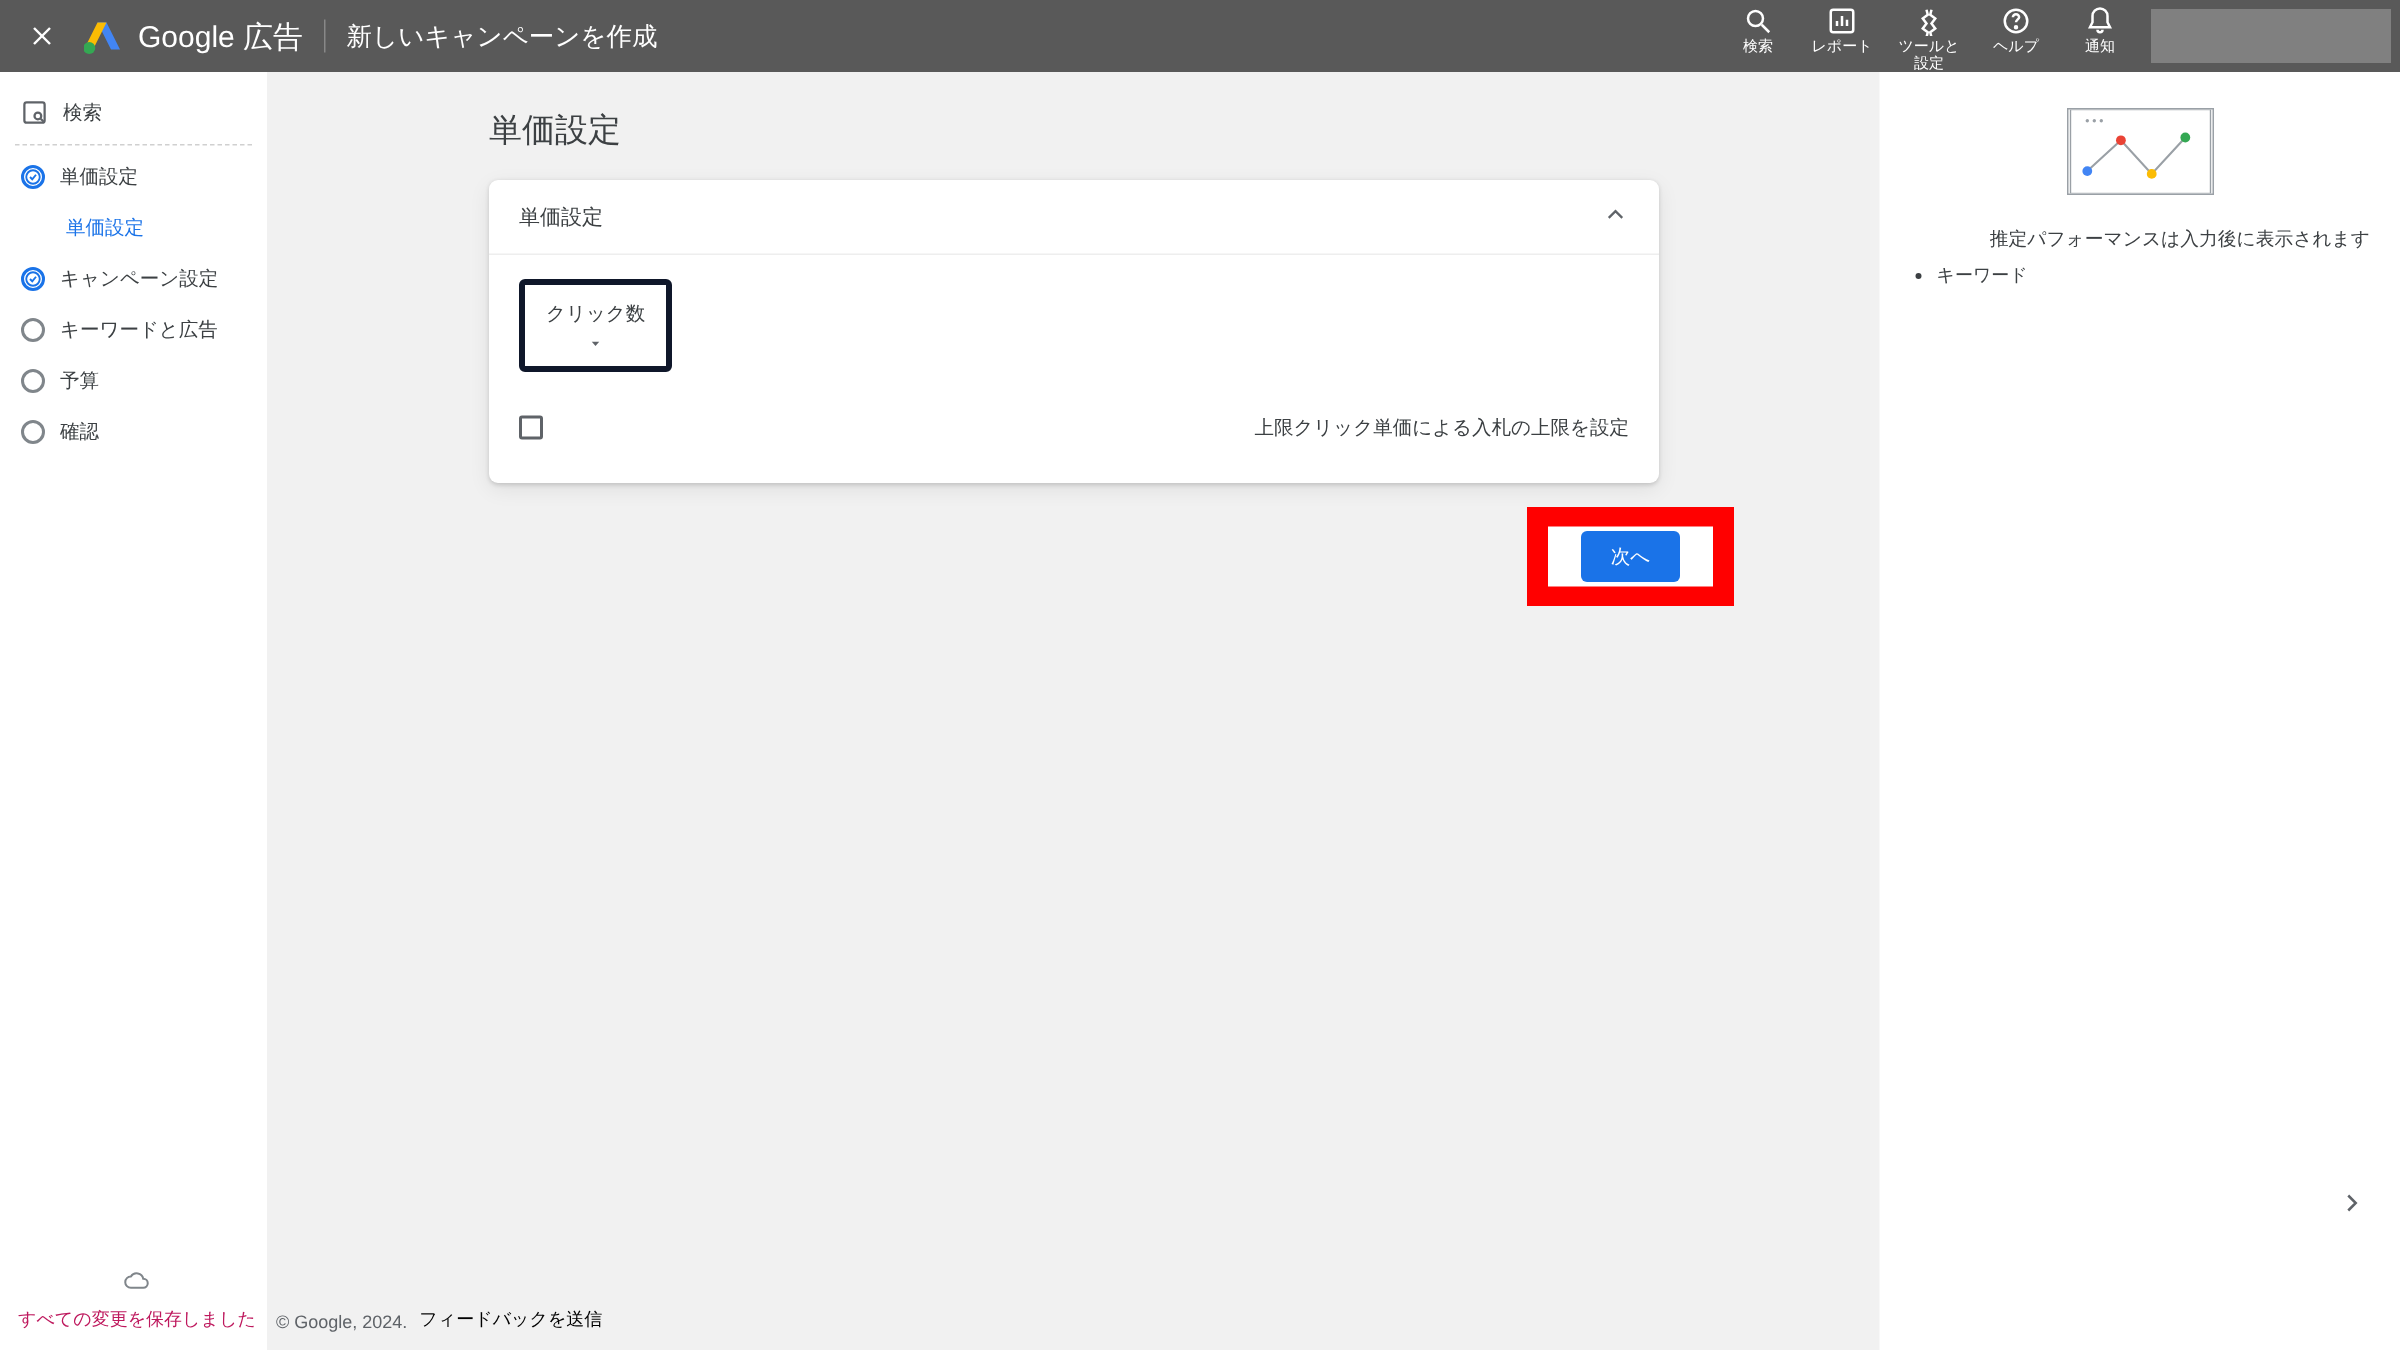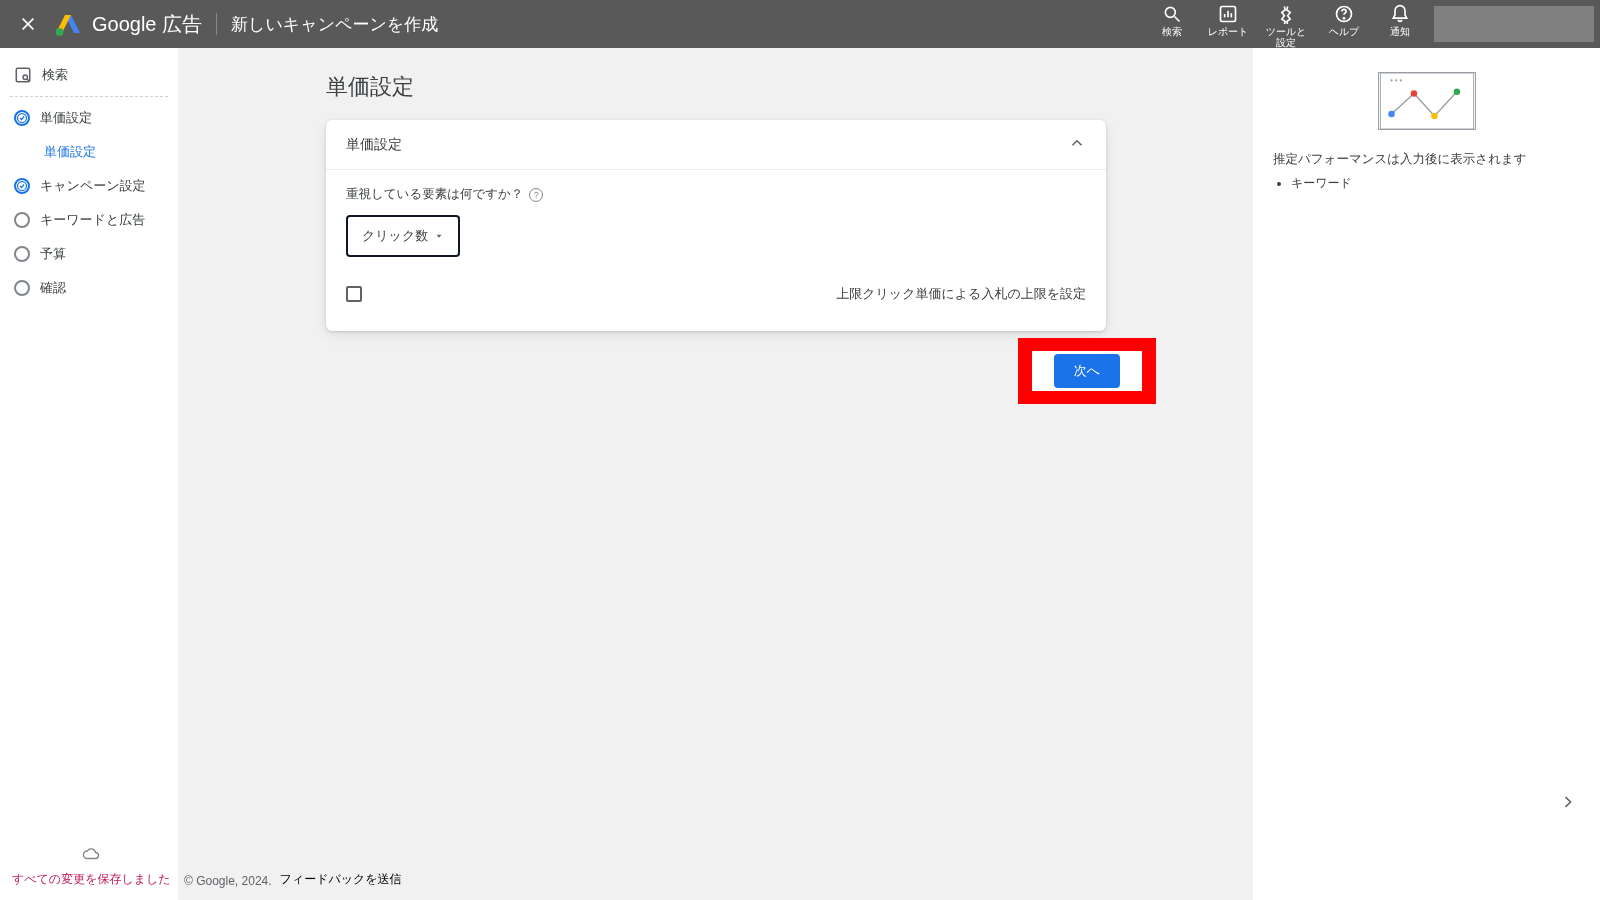--- a/index.html
+++ b/index.html
@@ -40,41 +40,41 @@
   .content-wrap { width:780px; margin-left:148px; }
   .page-title { font-size:22px; font-weight:400; color:#3c4043; margin-bottom:18px; }
   .card {
     background:#fff; border-radius:6px; box-shadow:0 1px 3px rgba(0,0,0,0.15), 0 4px 14px rgba(0,0,0,0.08);
   }
   .card-head { display:flex; justify-content:space-between; align-items:center; padding:14px 20px; border-bottom:1px solid #eee; font-size:14px; color:#3c4043; }
   .card-body { padding:16px 20px 28px; }
   .question { font-size:12.5px; color:#3c4043; margin-bottom:12px; display:flex; align-items:center; gap:6px; }
   .help-circle { width:14px; height:14px; border:1.3px solid #80868b; border-radius:50%; display:inline-flex; align-items:center; justify-content:center; font-size:9px; color:#80868b; cursor:pointer;}
   .select-box {
-    display:inline-flex; align-items:center; gap:6px; border:2px solid #0f172a; border-radius:4px;
-    padding:10px 14px; font-size:13px; color:#3c4043; cursor:pointer;
+    display:inline-flex; align-items:center; gap:6px; border:4px solid #0f172a; border-radius:4px;
+    padding:10px 14px; font-size:13px; color:#3c4043; cursor:pointer;flex-direction:column;
   }
   .check-row { display:flex; align-items:center; gap:12px; margin-top:28px; font-size:13px; color:#3c4043;justify-content:space-between; }
   .checkbox { width:16px; height:16px; border:2px solid #5f6368; border-radius:2px; cursor:pointer; }
 
   
   .next-wrap {
     position:absolute; top:290px; left:840px;
     width:138px; height:66px; background:#ff0000; display:flex; align-items:center; justify-content:center;
   }
   .next-inner { background:#fff; width:110px; height:40px; display:flex; align-items:center; justify-content:center; }
   .next-btn {
     background:#1a73e8; color:#ffffff; font-size:13px; border:none; border-radius:4px;
     padding:8px 20px; cursor:pointer;
   }
 
   
   .perf { flex:1; padding:24px 20px; font-size:12.5px; color:#3c4043; position:relative; }
   .perf-illustration { width:98px; height:58px; margin:0 auto 20px; border:1px solid #9aa0a6; display:block; }
-  .perf-text { font-size:12.5px; line-height:1.5; }
+  .perf-text { font-size:12.5px; line-height:1.5;text-align:right; }
   .perf ul { margin-top:6px; padding-left:18px; }
   .perf li { font-size:12px; }
   .collapse-arrow {
     position:absolute; right:14px; bottom:80px; width:36px; height:36px; border-radius:50%;
     display:flex; align-items:center; justify-content:center; cursor:pointer; color:#5f6368;
   }
 
   
   .footer-left {
     position:absolute; left:12px; bottom:12px; display:flex; align-items:center; gap:8px;
@@ -201,24 +201,20 @@
       <div class="card">
         <div class="card-head">
           <span>単価設定</span>
           <span>
             <svg width="18" height="18" viewBox="0 0 24 24" fill="none" stroke="#5f6368" stroke-width="2">
                 <polyline points="6 15 12 9 18 15"></polyline>
               </svg>
           </span>
         </div>
         <div class="card-body">
-          <div class="question">
-            <span>重視している要素は何ですか？</span>
-            <span class="help-circle">?</span>
-          </div>
           <div class="select-box">
             <span>クリック数</span>
             <svg width="10" height="10" viewBox="0 0 24 24" fill="#5f6368">
                 <polygon points="6,9 18,9 12,16"></polygon>
               </svg>
           </div>
           <div class="check-row">
             <span class="checkbox"></span>
             <span>上限クリック単価による入札の上限を設定</span>
           </div>

